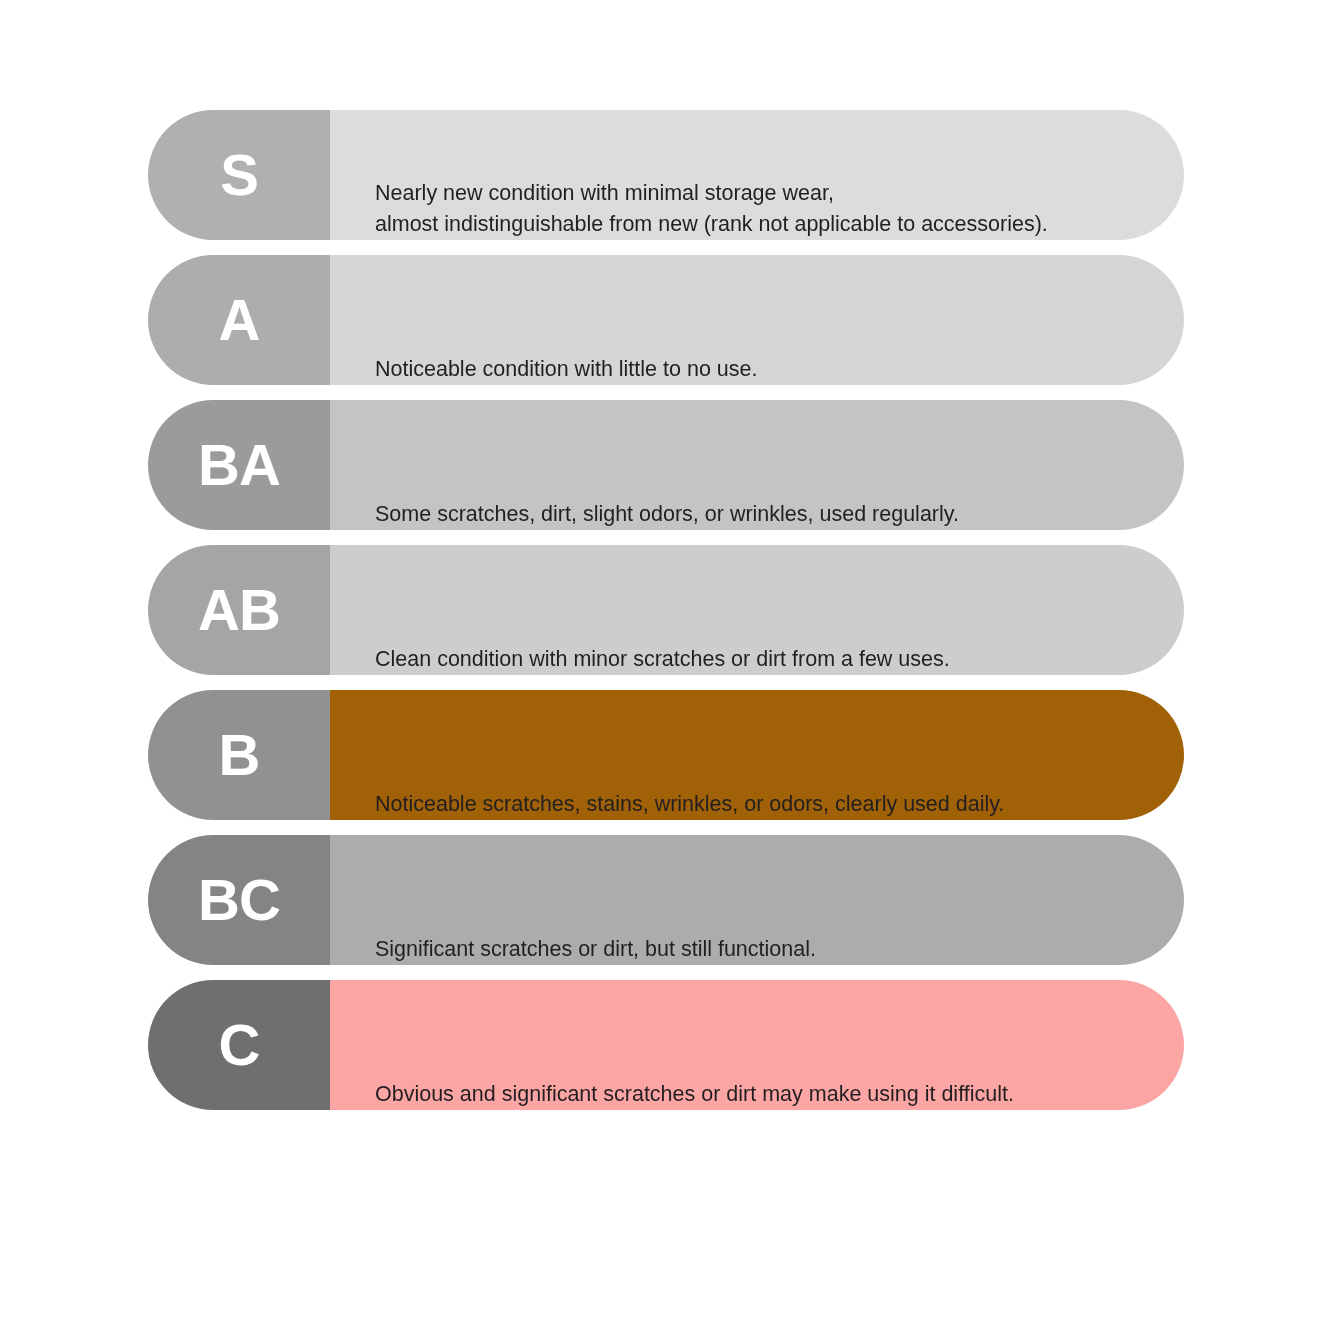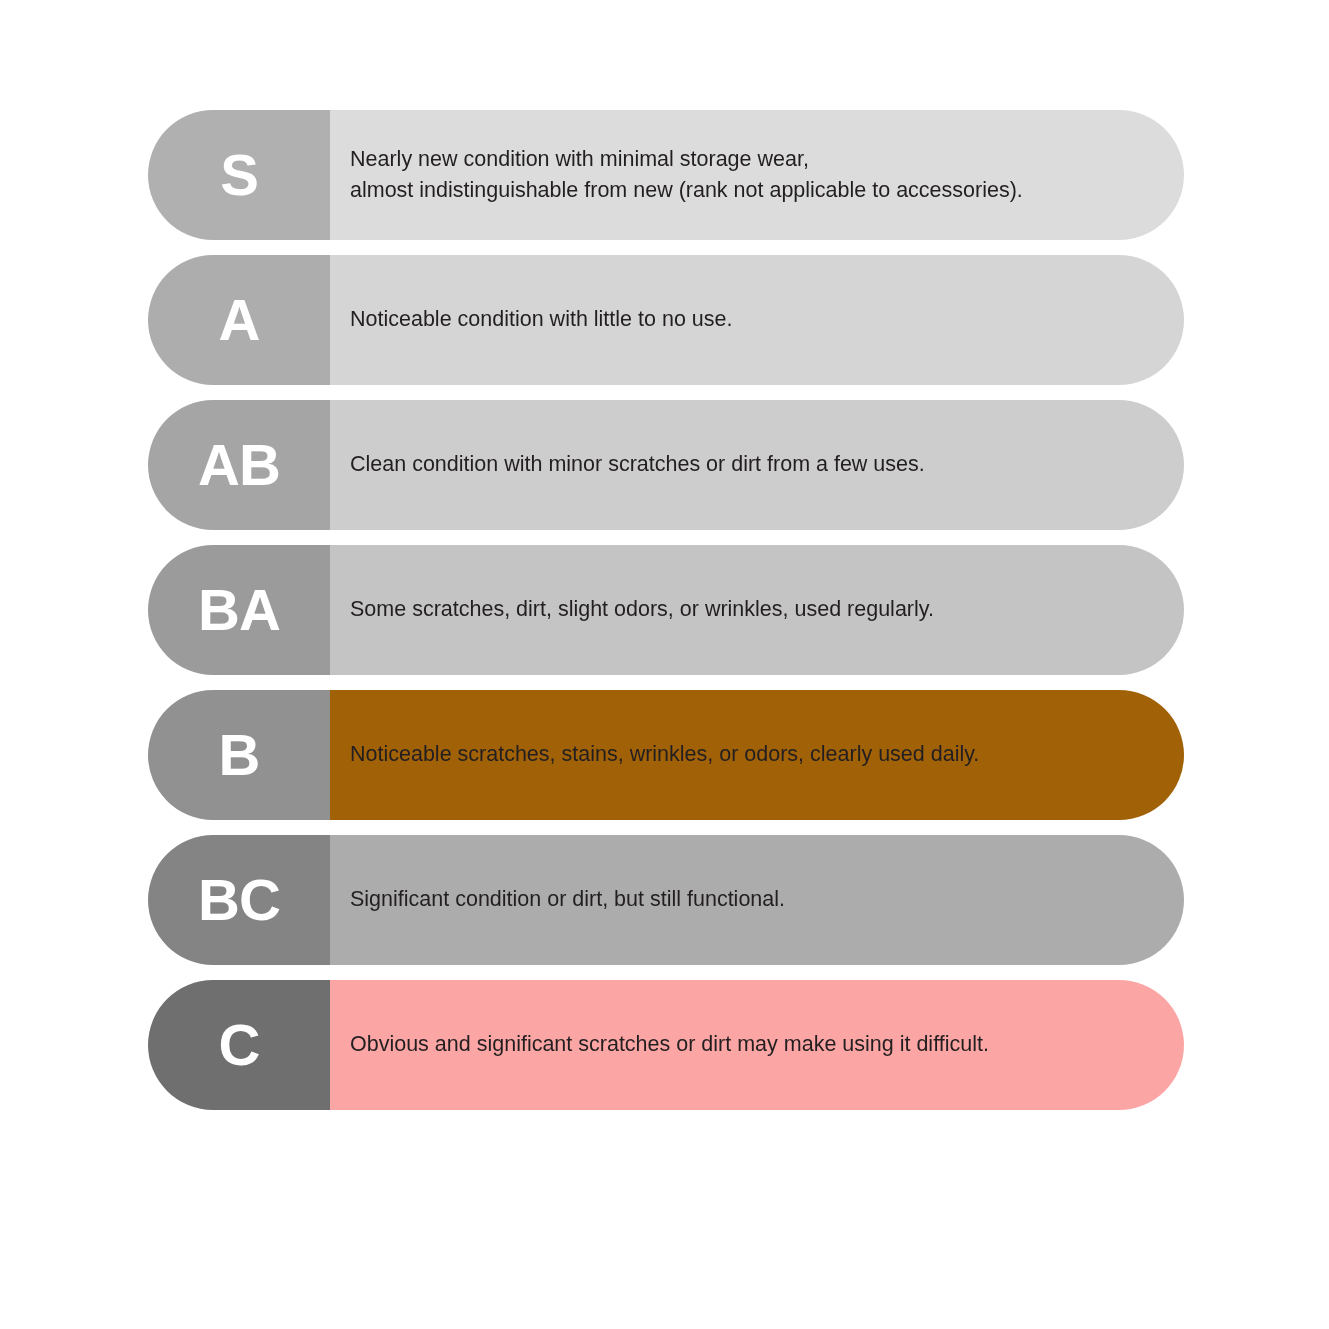--- a/index.html
+++ b/index.html
@@ -35,22 +35,22 @@
     justify-content: center;
     color: #ffffff;
     font-weight: bold;
     font-size: 58px;
     letter-spacing: -1px;
     line-height: 1;
   }
   .rank-desc {
     flex: 1 1 auto;
     display: flex;
-    align-items: center;
-    padding-left: 20px;
+    align-items: flex-end;
+    padding-left: 45px;
     padding-right: 20px;
     color: #231f20;
     font-size: 21.5px;
     line-height: 1.45;
   }
   .rank-desc span.txt {
     display: block;
     white-space: pre-line;
   }
 </style>
@@ -68,44 +68,44 @@
   </div>
 
   <div class="rank-row">
     <div class="rank-badge" style="background: rgb(173, 173, 173);">A</div>
     <div class="rank-desc" style="background: rgb(213, 213, 213);">
         <span class="txt">Noticeable condition with little to no use.</span>
       </div>
   </div>
 
   <div class="rank-row">
-    <div class="rank-badge" style="background: rgb(165, 165, 165);">AB</div>
-    <div class="rank-desc" style="background: rgb(205, 205, 205);">
-        <span class="txt">Clean condition with minor scratches or dirt from a few uses.</span>
+    <div class="rank-badge" style="background: rgb(155, 155, 155);">BA</div>
+    <div class="rank-desc" style="background: rgb(196, 196, 196);">
+        <span class="txt">Some scratches, dirt, slight odors, or wrinkles, used regularly.</span>
       </div>
   </div>
 
   <div class="rank-row">
-    <div class="rank-badge" style="background: rgb(155, 155, 155);">BA</div>
-    <div class="rank-desc" style="background: rgb(196, 196, 196);">
-        <span class="txt">Some scratches, dirt, slight odors, or wrinkles, used regularly.</span>
+    <div class="rank-badge" style="background: rgb(165, 165, 165);">AB</div>
+    <div class="rank-desc" style="background: rgb(205, 205, 205);">
+        <span class="txt">Clean condition with minor scratches or dirt from a few uses.</span>
       </div>
   </div>
 
   <div class="rank-row">
     <div class="rank-badge" style="background: rgb(145, 145, 145);">B</div>
     <div class="rank-desc" style="background: #a16207;">
         <span class="txt">Noticeable scratches, stains, wrinkles, or odors, clearly used daily.</span>
       </div>
   </div>
 
   <div class="rank-row">
     <div class="rank-badge" style="background: rgb(132, 132, 132);">BC</div>
     <div class="rank-desc" style="background: rgb(172, 172, 172);">
-        <span class="txt">Significant condition or dirt, but still functional.</span>
+        <span class="txt">Significant scratches or dirt, but still functional.</span>
       </div>
   </div>
 
   <div class="rank-row">
     <div class="rank-badge" style="background: rgb(111, 111, 111);">C</div>
     <div class="rank-desc" style="background: #fca5a5;">
         <span class="txt">Obvious and significant scratches or dirt may make using it difficult.</span>
       </div>
   </div>
 

